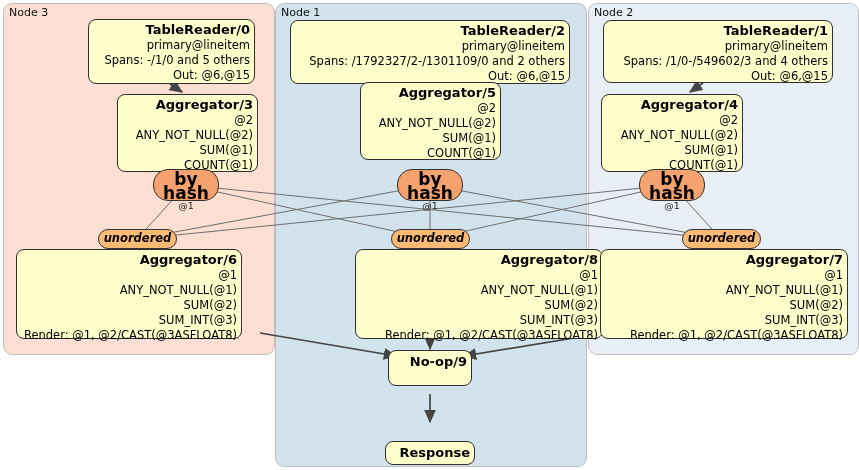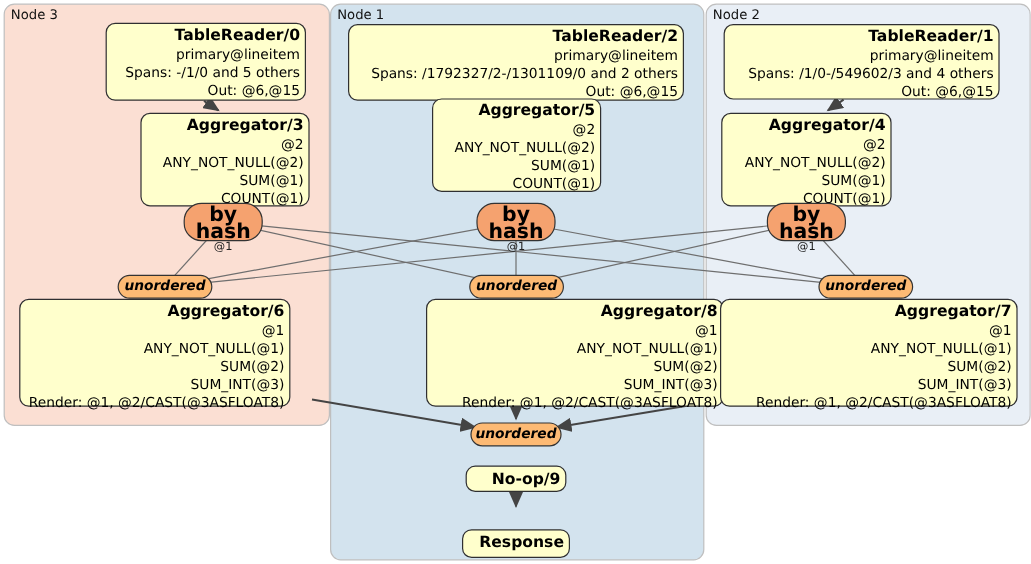--- a/index.html
+++ b/index.html
@@ -151,17 +151,17 @@
     <div class="title">Aggregator/7</div>
     <div class="bline">@1</div>
     <div class="bline">ANY_NOT_NULL(@1)</div>
     <div class="bline">SUM(@2)</div>
     <div class="bline">SUM_INT(@3)</div>
     <div class="bline">Render: @1, @2/CAST(@3ASFLOAT8)</div>
   </div>
 
   <div class="oval sync" style="left:392px;top:352px;width:76px;height:20px;">unordered</div>
 
-  <div class="pbox term" style="left:388px;top:388px;width:84px;height:22px;">No-op/9</div>
+  <div class="pbox term" style="left:388px;top:350px;width:84px;height:36px;">No-op/9</div>
 
   <div class="pbox term" style="left:385px;top:425px;width:90px;height:24px;margin-top:16px;">Response</div>
 
 </div>
 
 </body></html>

